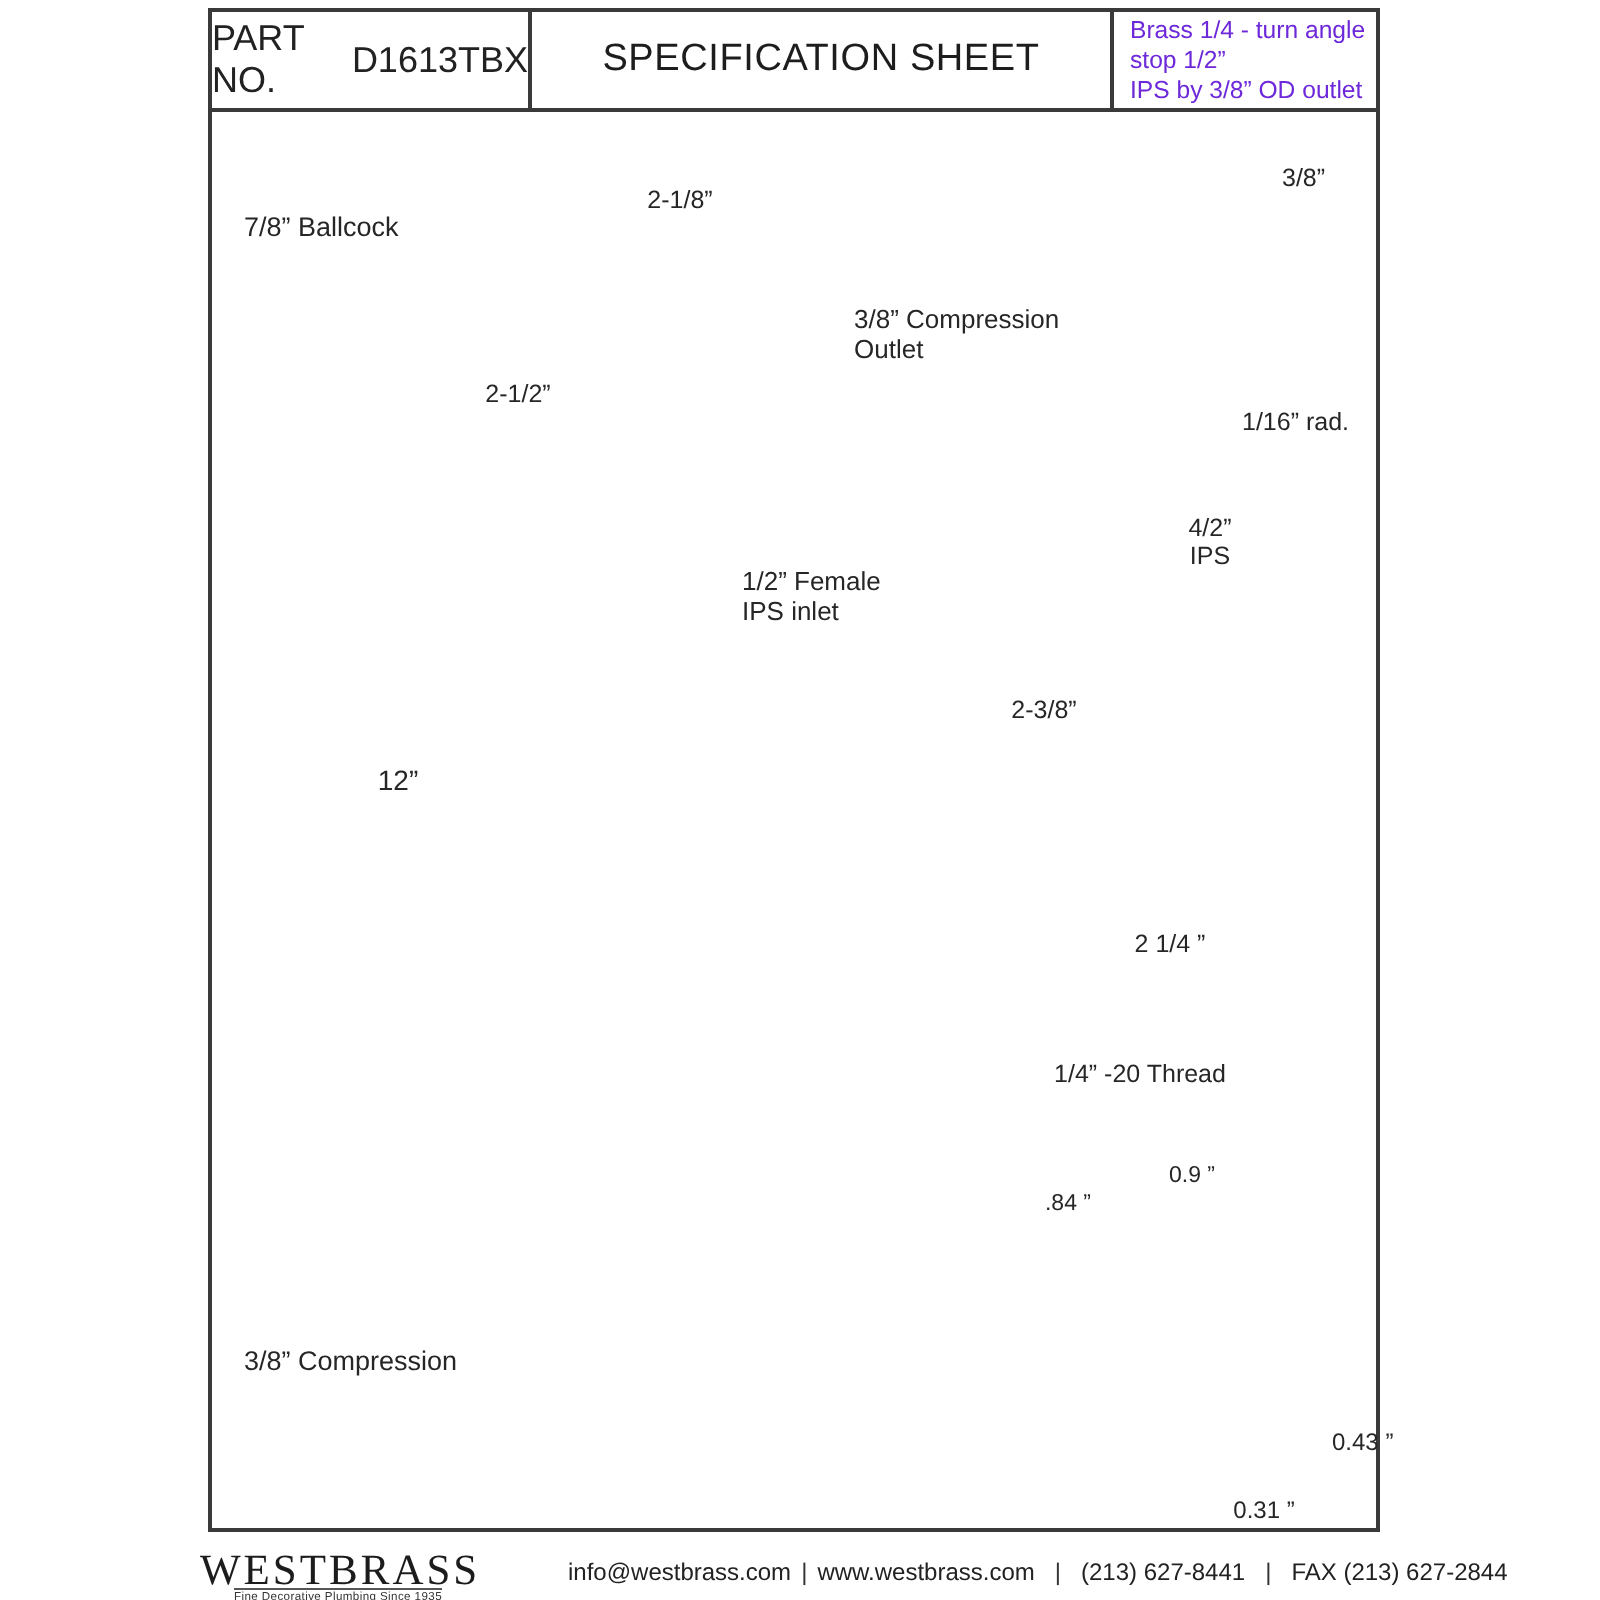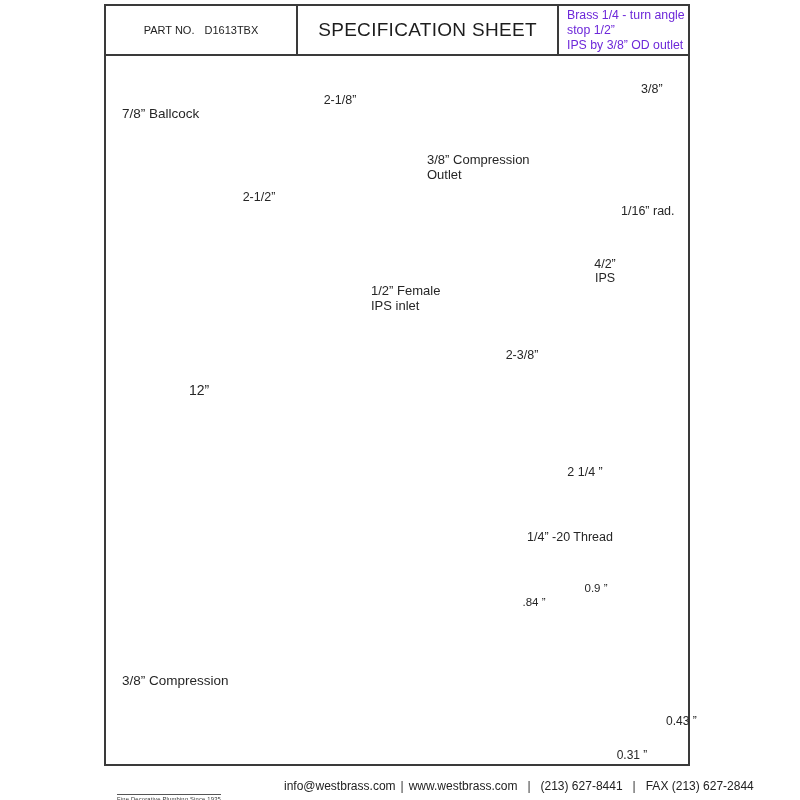--- a/index.html
+++ b/index.html
@@ -3,23 +3,23 @@
 <meta charset="utf-8">
 <style>
   html,body{margin:0;padding:0;background:#fff;}
   .page{position:relative;width:800px;height:800px;background:#fff;overflow:hidden;
         font-family:"Liberation Sans",sans-serif;color:#2b2b2b;}
   .frame{position:absolute;left:104px;top:4px;width:586px;height:762px;
          border:2px solid #3a3a3a;box-sizing:border-box;background:#fff;}
   .hdr{position:absolute;left:0;top:0;width:100%;height:50px;display:flex;
        border-bottom:2px solid #3a3a3a;box-sizing:border-box;}
   .hdr-cell{display:flex;align-items:center;box-sizing:border-box;}
-  .cell1{width:192px;border-right:2px solid #3a3a3a;justify-content:center;gap:10px;
-         font-size:11px;color:#222;}
-  .cell2{width:261px;border-right:2px solid #3a3a3a;justify-content:center;
+  .cell1{width:160px;border-right:2px solid #3a3a3a;justify-content:center;gap:10px;
+         font-size:18px;color:#222;}
+  .cell2{width:291px;border-right:2px solid #3a3a3a;justify-content:center;
          font-size:19px;letter-spacing:.3px;color:#1d1d1d;align-items:center;}
   .cell3{flex:1;padding-left:8px;font-size:12.3px;line-height:15px;color:#6d28d9;
          flex-direction:column;align-items:flex-start;justify-content:center;}
   svg.art{position:absolute;left:0;top:0;width:800px;height:800px;}
   .lbl{position:absolute;white-space:nowrap;color:#262626;}
   .ctr{transform:translate(-50%,-50%);}
   .wbg{background:#fff;padding:0 3px;}
   .f135{font-size:13.5px;} .f13{font-size:13px;} .f125{font-size:12.5px;}
   .f14{font-size:14px;} .f12{font-size:12px;text-align:right;} .f115{font-size:11.5px;}
   .two{line-height:15px;white-space:pre;}
@@ -235,20 +235,21 @@
   <div class="lbl f125 twoc" style="left:605px;top:257px;transform:translateX(-50%)"><span>4/2”</span><br><span>IPS</span></div>
   <div class="lbl f125 ctr wbg" style="left:522px;top:355px">2-3/8”</div>
 
   <div class="lbl f125 ctr wbg" style="left:585px;top:472px">2 1/4 ”</div>
   <div class="lbl f125 ctr" style="left:570px;top:537px">1/4” -20 Thread</div>
   <div class="lbl f115 ctr" style="left:534px;top:602px">.84 ”</div>
   <div class="lbl f115 ctr" style="left:596px;top:588px">0.9 ”</div>
   <div class="lbl f12" style="left:666px;top:714px">0.43 ”</div>
   <div class="lbl f12 ctr" style="left:632px;top:755px">0.31 ”</div>
 
+  <div class="brand">WESTBRASS</div>
   <div class="tagline">Fine Decorative Plumbing Since 1935</div>
   <div class="contacts">
     <span>info@westbrass.com</span>
     <span class="sep s1">|</span>
     <span>www.westbrass.com</span>
     <span class="sep">|</span>
     <span>(213) 627-8441</span>
     <span class="sep">|</span>
     <span>FAX (213) 627-2844</span>
   </div>

